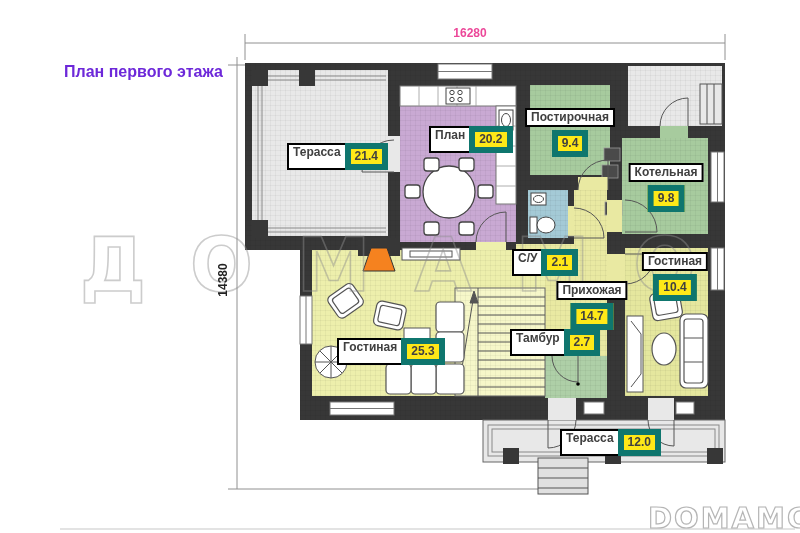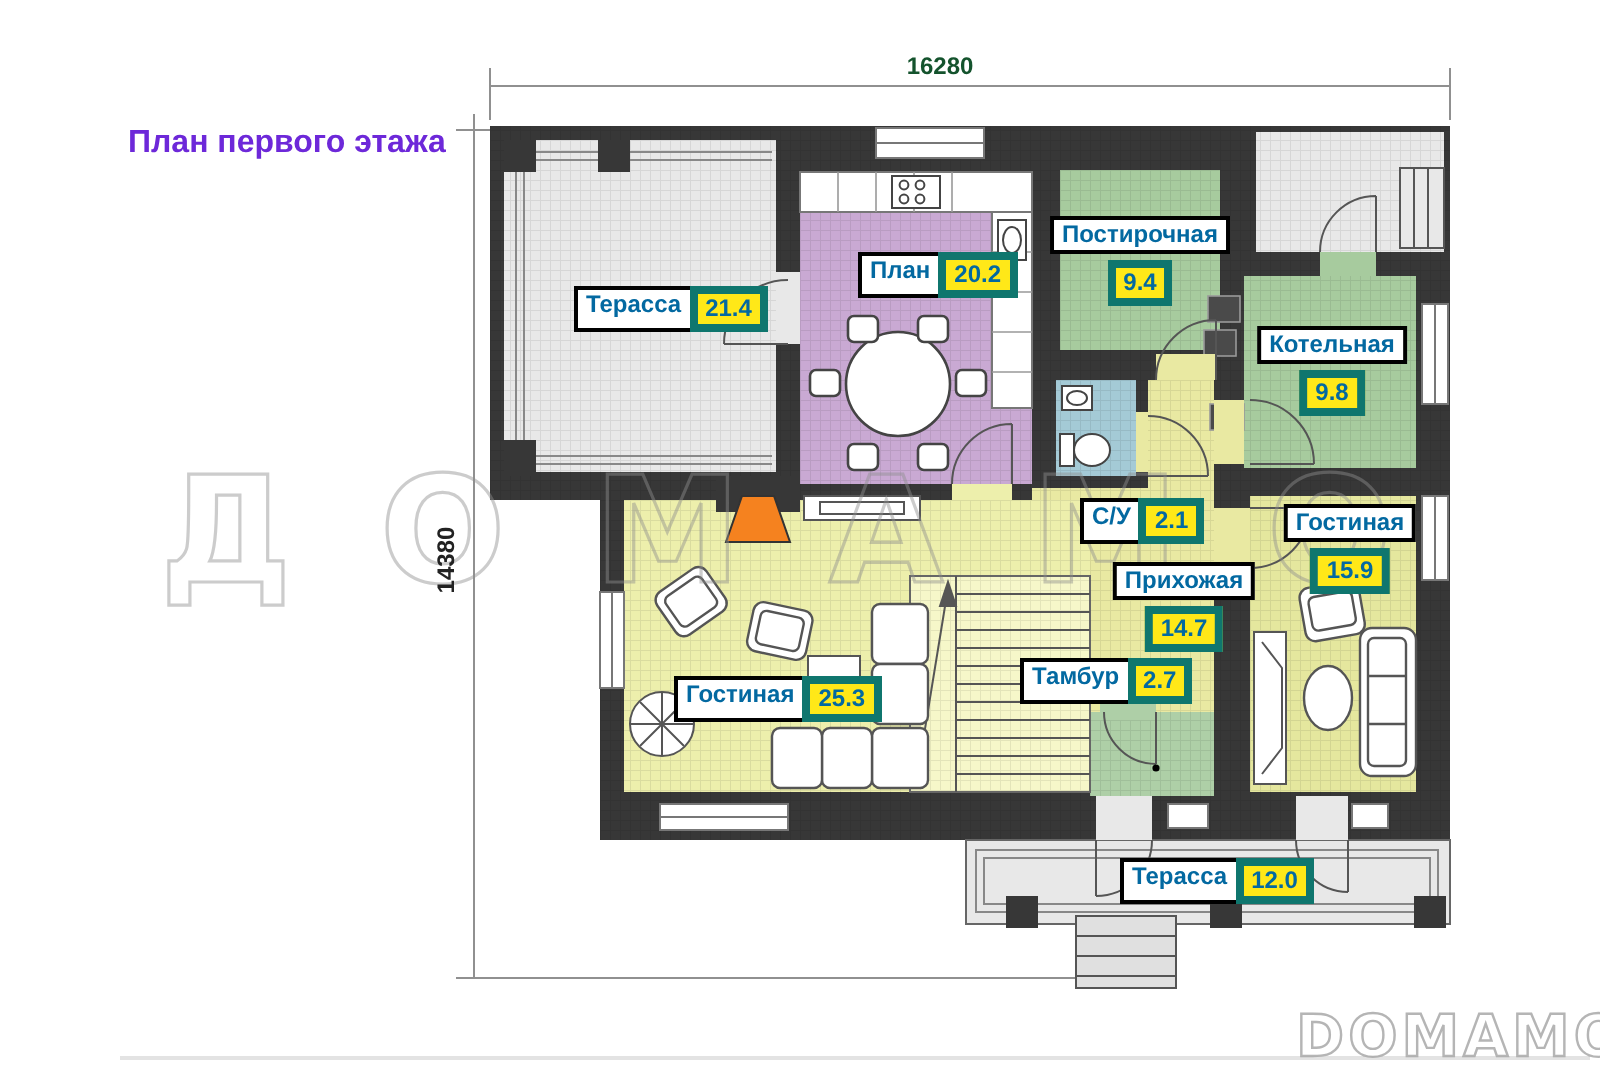--- a/index.html
+++ b/index.html
@@ -1,26 +1,26 @@
 <!DOCTYPE html>
 <html><head>
 <meta charset="utf-8">
 <style>
   html,body{margin:0;padding:0;background:#fff;}
   #stage{position:relative;width:800px;height:533px;background:#fff;overflow:hidden;
          font-family:"Liberation Sans",sans-serif;}
   #plan-svg{position:absolute;left:0;top:0;z-index:1;}
   .page-title{position:absolute;left:64px;top:63px;font-size:16px;font-weight:bold;color:#6d28d9;z-index:4;}
   .dim-top{position:absolute;left:410px;top:26px;width:120px;text-align:center;
-           font-size:12px;font-weight:bold;color:#14532d;z-index:4;}
+           font-size:12px;font-weight:bold;color:#ec4899;z-index:4;}
   .dim-left{position:absolute;left:193px;top:273px;width:60px;height:14px;text-align:center;
             font-size:12px;font-weight:bold;color:#222;transform:rotate(-90deg);z-index:4;}
-  .rlabel{position:absolute;display:flex;z-index:5;font-size:12px;font-weight:bold;color:#0369a1;line-height:15px;}
+  .rlabel{position:absolute;display:flex;z-index:5;font-size:12px;font-weight:bold;color:#404040;line-height:15px;}
   .rlabel .nm{background:#fff;border:2px solid #000;padding:0 4px;white-space:nowrap;}
-  .rlabel .vl{background:#ffe818;border:4px solid #0f766e;padding:0 4px;margin-left:-2px;white-space:nowrap;}
+  .rlabel .vl{background:#ffe818;border:6px solid #0f766e;padding:0 4px;margin-left:-2px;white-space:nowrap;}
   .rlabel.v{flex-direction:column;align-items:center;transform:translateX(-50%);}
   .rlabel.v .vl{margin-left:0;margin-top:3px;}
   .footer-line{position:absolute;left:60px;top:528px;width:735px;height:2px;background:#e3e3e3;z-index:0;}
 </style>
 </head>
 <body>
 
 <div id="stage">
   <div class="footer-line"></div>
 
@@ -250,27 +250,27 @@
     <span class="vl">20.2</span>
   </div>
   <div class="rlabel v" style="left:570px;top:108px">
     <span class="nm">Постирочная</span>
     <span class="vl">9.4</span>
   </div>
   <div class="rlabel v" style="left:666px;top:163px">
     <span class="nm">Котельная</span>
     <span class="vl">9.8</span>
   </div>
-  <div class="rlabel h" style="left:540px;top:249px">
+  <div class="rlabel h" style="left:512px;top:249px">
     <span class="nm">С/У</span>
     <span class="vl">2.1</span>
   </div>
   <div class="rlabel v" style="left:675px;top:252px">
     <span class="nm">Гостиная</span>
-    <span class="vl">15.9</span>
+    <span class="vl">10.4</span>
   </div>
   <div class="rlabel v" style="left:592px;top:281px">
     <span class="nm">Прихожая</span>
     <span class="vl">14.7</span>
   </div>
   <div class="rlabel h" style="left:510px;top:329px">
     <span class="nm">Тамбур</span>
     <span class="vl">2.7</span>
   </div>
   <div class="rlabel h" style="left:337px;top:338px">

